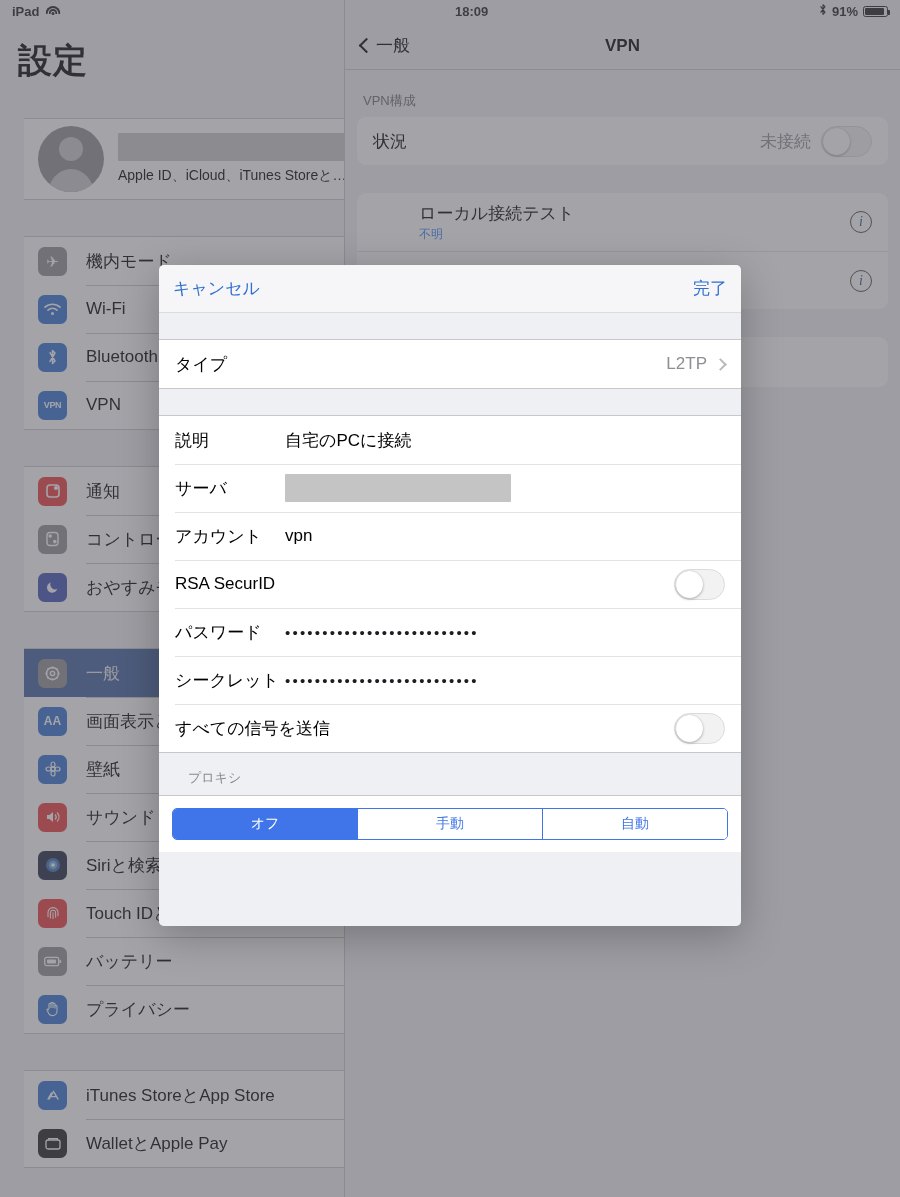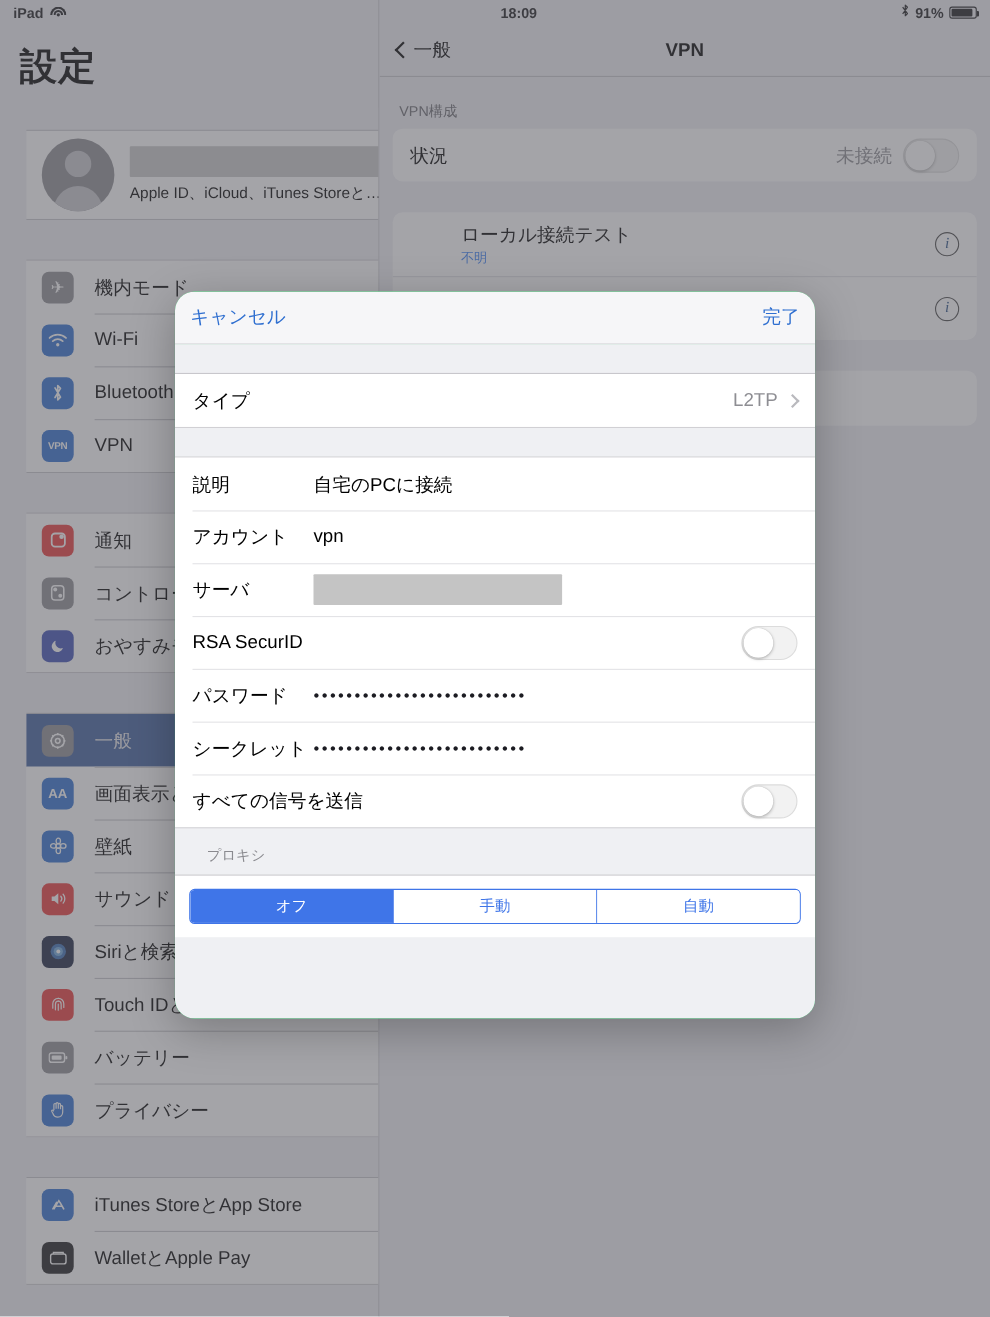--- a/index.html
+++ b/index.html
@@ -210,22 +210,22 @@
   }
   .d-row.two-line { height: 58px; flex-direction: column; align-items:flex-start; justify-content:center; padding-left: 62px;}
   .d-row.two-line .sub { font-size: 12px; color:#3b82f6; margin-top:1px;}
   .d-row.two-line .d-row-right{ position:absolute; right:16px; top:50%; transform:translateY(-50%);}
 
   
   #modal {
     position: absolute;
     left: 159px; top: 265px;
     width: 582px; height: 661px;
-    background: #22c55e;
-    border-radius: 18px;
+    background: #86efac;
+    border-radius: 5px;
     overflow: hidden;
     z-index: 100;
     box-shadow: 0 10px 40px rgba(0,0,0,0.25);
     display:flex; flex-direction:column;
   }
   .modal-nav {
     height: 48px; flex: 0 0 48px;
     background: #f6f6f8;
     display:flex; align-items:center; justify-content: space-between;
     padding: 0 14px;
@@ -568,27 +568,27 @@
       <div class="m-gap"></div>
 
       <div class="m-group">
 
         <div class="m-row">
           <span class="m-label w">説明</span>
           <span class="m-value">自宅のPCに接続</span>
         </div>
 
         <div class="m-row">
+          <span class="m-label w">サーバ</span>
+          <span class="redact-field"></span>
+        </div>
+
+        <div class="m-row">
           <span class="m-label w">アカウント</span>
           <span class="m-value">vpn</span>
-        </div>
-
-        <div class="m-row">
-          <span class="m-label w">サーバ</span>
-          <span class="redact-field"></span>
         </div>
 
         <div class="m-row">
           <span class="m-label">RSA SecurID</span>
           <span class="m-right">
             <span class="switch">
                 <span class="knob"></span>
               </span>
           </span>
         </div>

